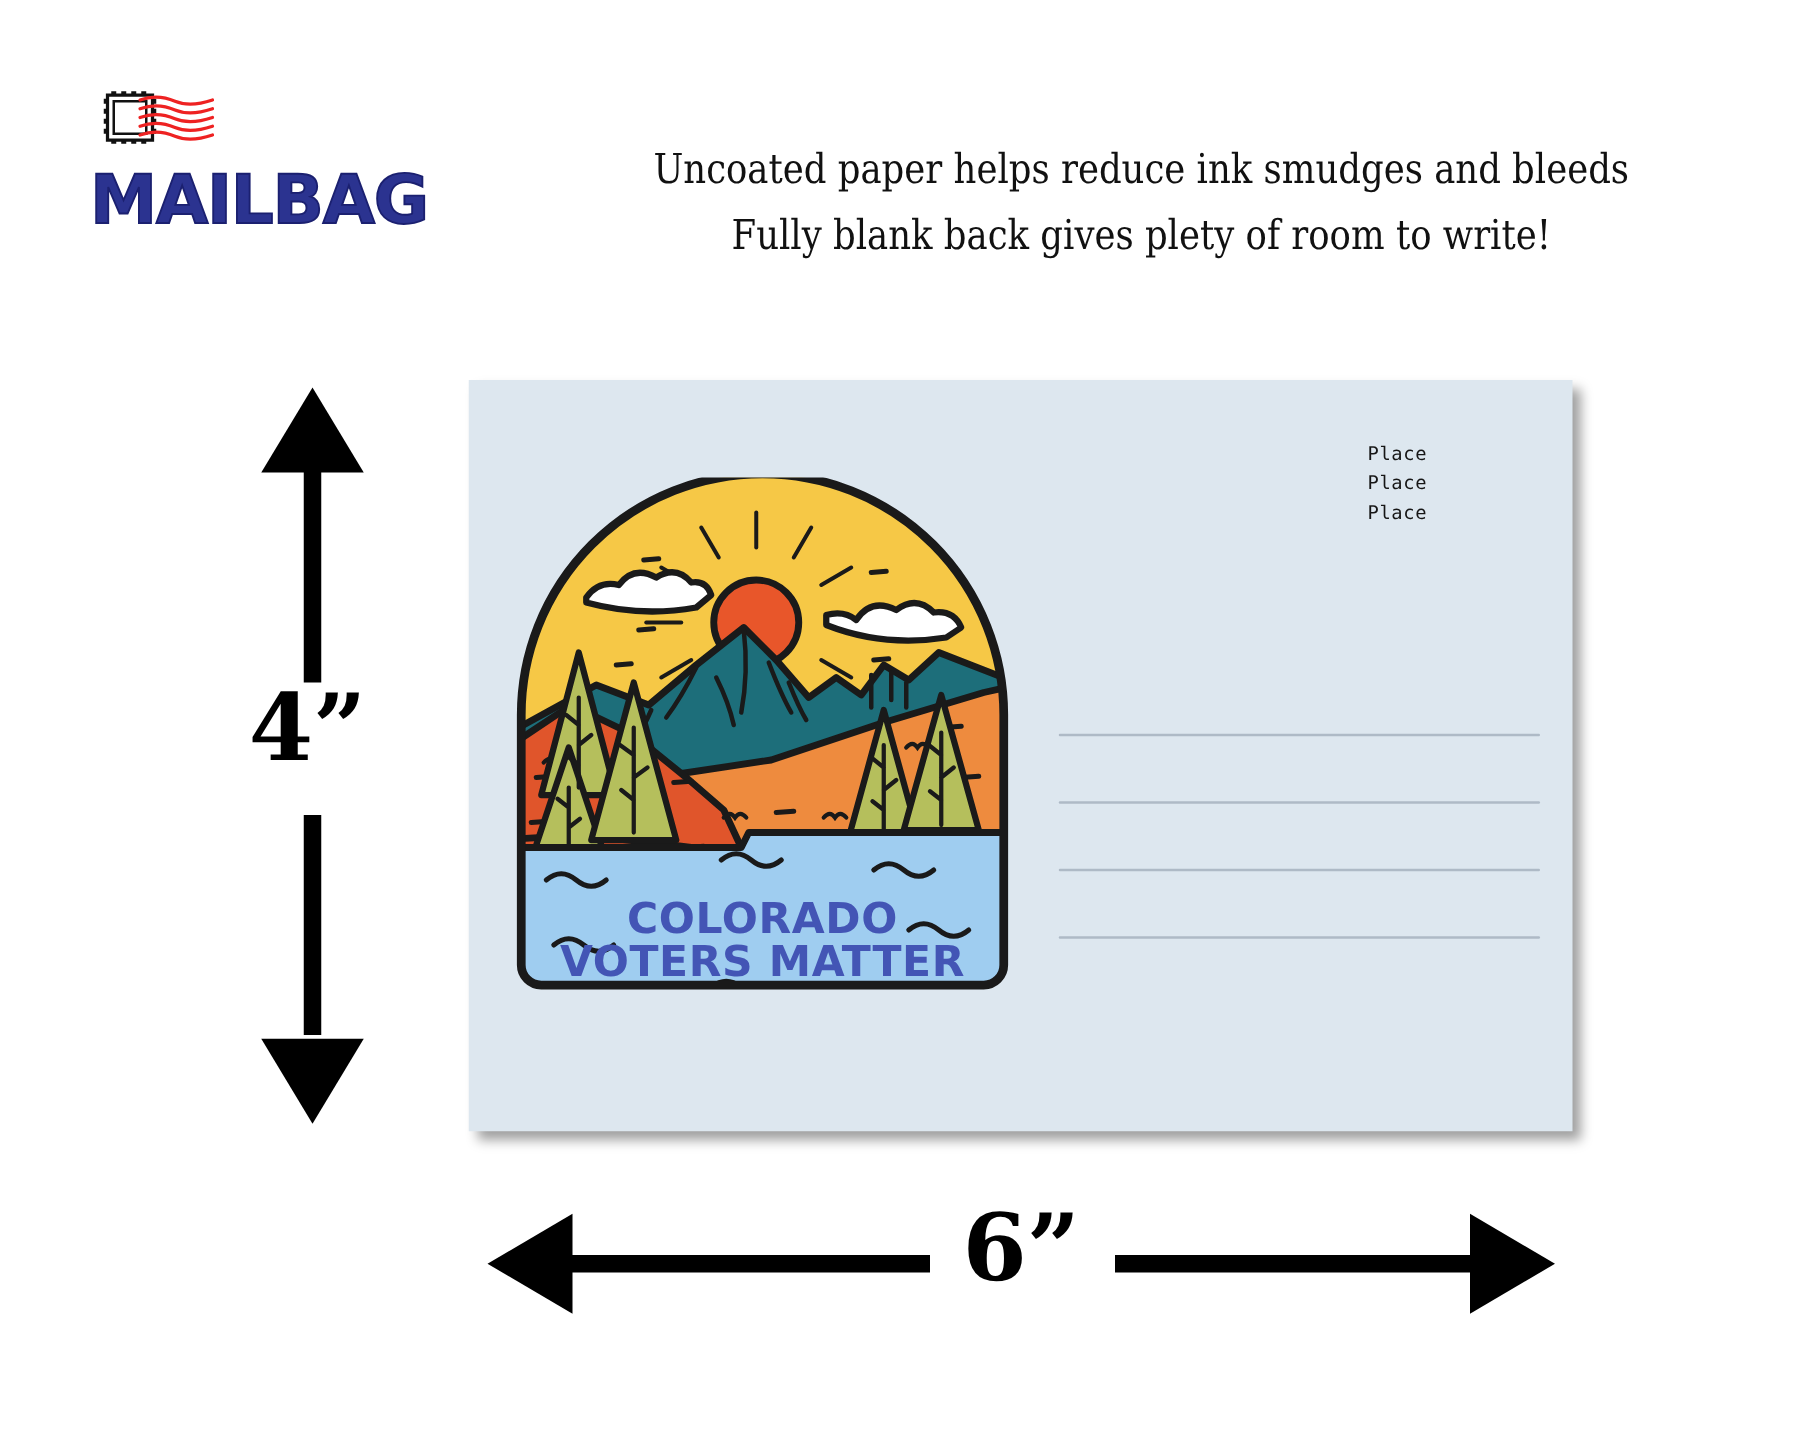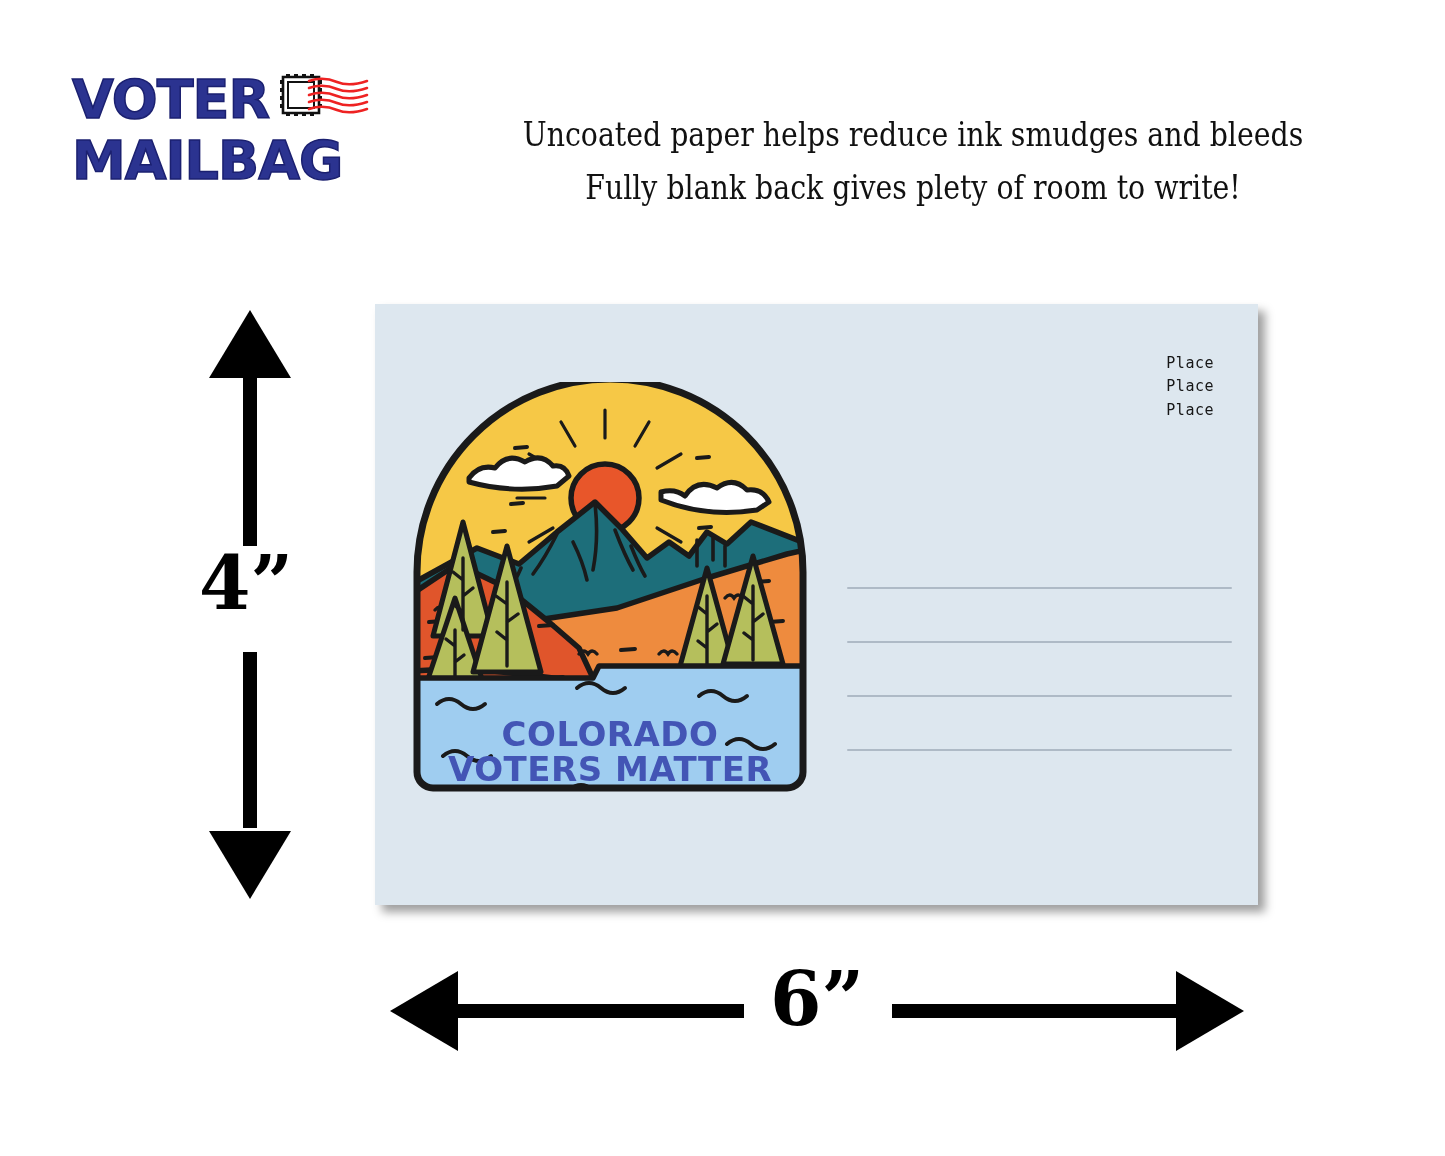--- a/index.html
+++ b/index.html
@@ -68,21 +68,21 @@
     height: 601px;
     background: #dde7ef;
     box-shadow: 7px 7px 9px rgba(0,0,0,0.38);
   }
 
   #stamp-box {
     position: absolute;
     right: 44px;
     top: 48px;
     width: 120px;
-    text-align: right;
+    text-align: left;
     font-family: "DejaVu Sans Mono", monospace;
     font-size: 15px;
     line-height: 1.55;
     color: #161616;
     letter-spacing: 0.5px;
   }
 
   #address-lines {
     position: absolute;
     left: 472px;
@@ -153,21 +153,20 @@
   .badge-title {
     font-family: "DejaVu Sans", sans-serif;
     font-weight: bold;
   }
 </style>
 </head>
 <body>
 
 <div id="brand-logo">
   <div class="brand-row">
-    <span class="brand-word">VOTER</span>
     <span id="stamp-icon">
       <svg width="92" height="44" viewBox="0 0 92 44">
 
         <g fill="none" stroke="#111111" stroke-width="2.6">
           <path d="M4 4 h36 v36 h-36 z"></path>
         </g>
         <g fill="#111111">
 
           <rect x="7" y="1" width="4" height="3"></rect>
             <rect x="15" y="1" width="4" height="3"></rect>

